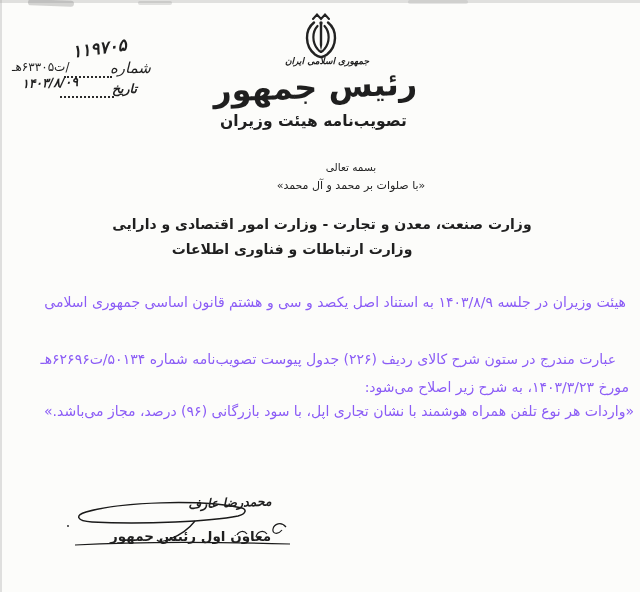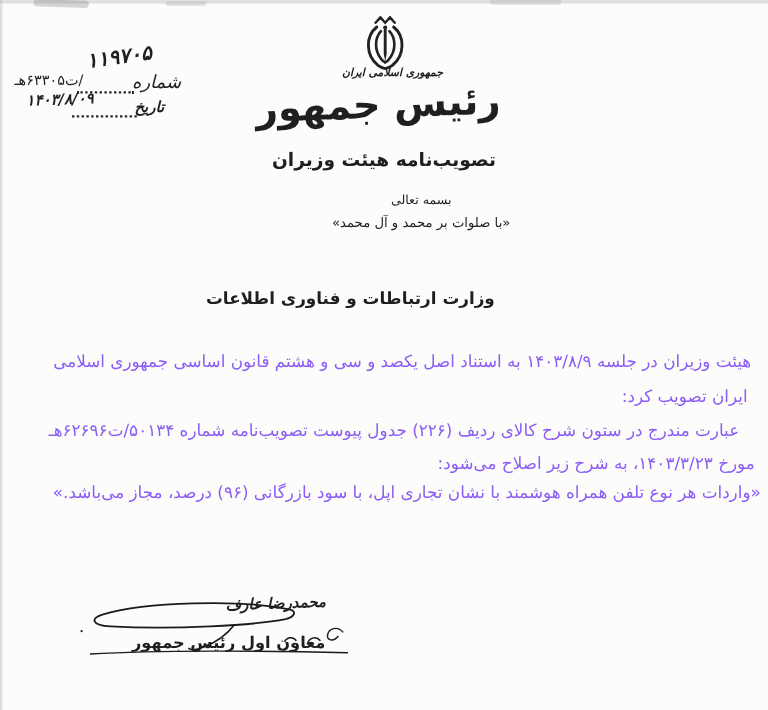--- a/index.html
+++ b/index.html
@@ -16,21 +16,21 @@
            border-radius:3px;transform:rotate(2deg);}
   .smudge2{left:138px;top:1px;width:34px;height:4px;background:rgba(140,140,140,.25);border-radius:2px;}
   .smudge3{left:408px;top:0;width:60px;height:4px;background:rgba(150,150,150,.22);border-radius:2px;}
 
   
   .emblem{left:299px;top:13px;}
   .country{left:262px;top:56px;width:130px;text-align:center;font-size:9px;
            font-weight:bold;font-style:italic;letter-spacing:.5px;}
   .office{left:217px;top:68px;width:200px;text-align:center;font-size:32px;
           font-weight:bold;transform:rotate(-2deg);letter-spacing:-1px;}
-  .doctype{left:220px;top:124px;width:200px;text-align:center;font-size:15.5px;font-weight:bold;}
+  .doctype{left:220px;top:112px;width:200px;text-align:left;font-size:15.5px;font-weight:bold;}
 
   
   .num-printed{left:12px;top:60px;font-size:12px;}
   .dots1{left:64px;top:62px;width:48px;height:14px;border-bottom:2px dotted #2a2a2a;}
   .num-label{left:110px;top:59px;font-size:15px;font-weight:normal;font-style:italic;}
   .num-hand{left:72px;top:38px;font-size:17px;font-weight:bold;font-style:italic;
             transform:rotate(-8deg);letter-spacing:2px;}
   .date-value{left:22px;top:75px;font-size:12.5px;font-weight:bold;font-style:italic;
               transform:rotate(-2deg);letter-spacing:1px;}
   .dots2{left:60px;top:82px;width:54px;height:14px;border-bottom:2px dotted #2a2a2a;}
@@ -90,24 +90,24 @@
   <div class="abs dots1"></div>
   <div class="abs fa num-label">شماره</div>
   <div class="abs fa num-hand">۱۱۹۷۰۵</div>
   <div class="abs fa date-value">۱۴۰۳/۸/۰۹</div>
   <div class="abs dots2"></div>
   <div class="abs fa date-label">تاریخ</div>
 
   <div class="abs fa bismillah">بسمه تعالی</div>
   <div class="abs fa salawat">«با صلوات بر محمد و آل محمد»</div>
 
+  <div class="abs fa addr1">وزارت صنعت، معدن و تجارت - وزارت امور اقتصادی و دارایی</div>
   <div class="abs fa addr2">وزارت ارتباطات و فناوری اطلاعات</div>
 
   <div class="abs fa bodyline p1l1">هیئت وزیران در جلسه ۱۴۰۳/۸/۹ به استناد اصل یکصد و سی و هشتم قانون اساسی جمهوری اسلامی</div>
-  <div class="abs fa bodyline p1l2">ایران تصویب کرد:</div>
   <div class="abs fa bodyline p2l1">عبارت مندرج در ستون شرح کالای ردیف (۲۲۶) جدول پیوست تصویب‌نامه شماره ۵۰۱۳۴/ت۶۲۶۹۶هـ</div>
   <div class="abs fa bodyline p2l2">مورخ ۱۴۰۳/۳/۲۳، به شرح زیر اصلاح می‌شود:</div>
   <div class="abs fa bodyline quote">«واردات هر نوع تلفن همراه هوشمند با نشان تجاری اپل، با سود بازرگانی (۹۶) درصد، مجاز می‌باشد.»</div>
 
   <div class="abs sig">
     <div class="abs sig-svg">
       <svg width="240" height="78" viewBox="0 0 240 78" fill="none" stroke="#1a1a1a">
 
         <path d="M182,16 C140,7 60,10 26,20 C15,23 16,29 32,30 C85,33 152,29 178,24 C186,22 187,17.5 182,16" stroke-width="1.5"></path>
 

